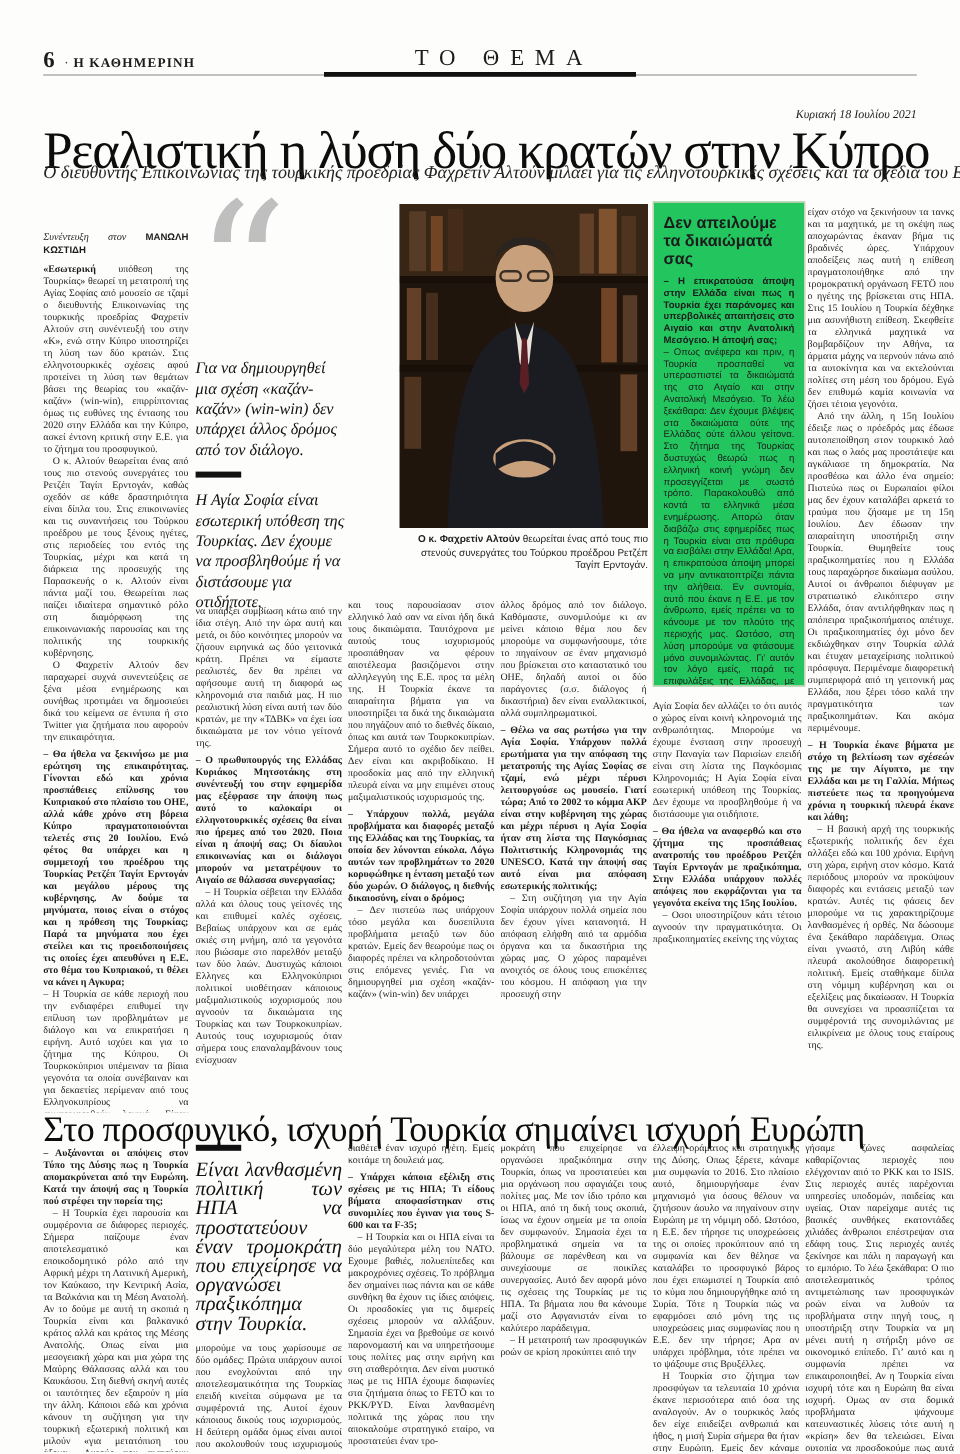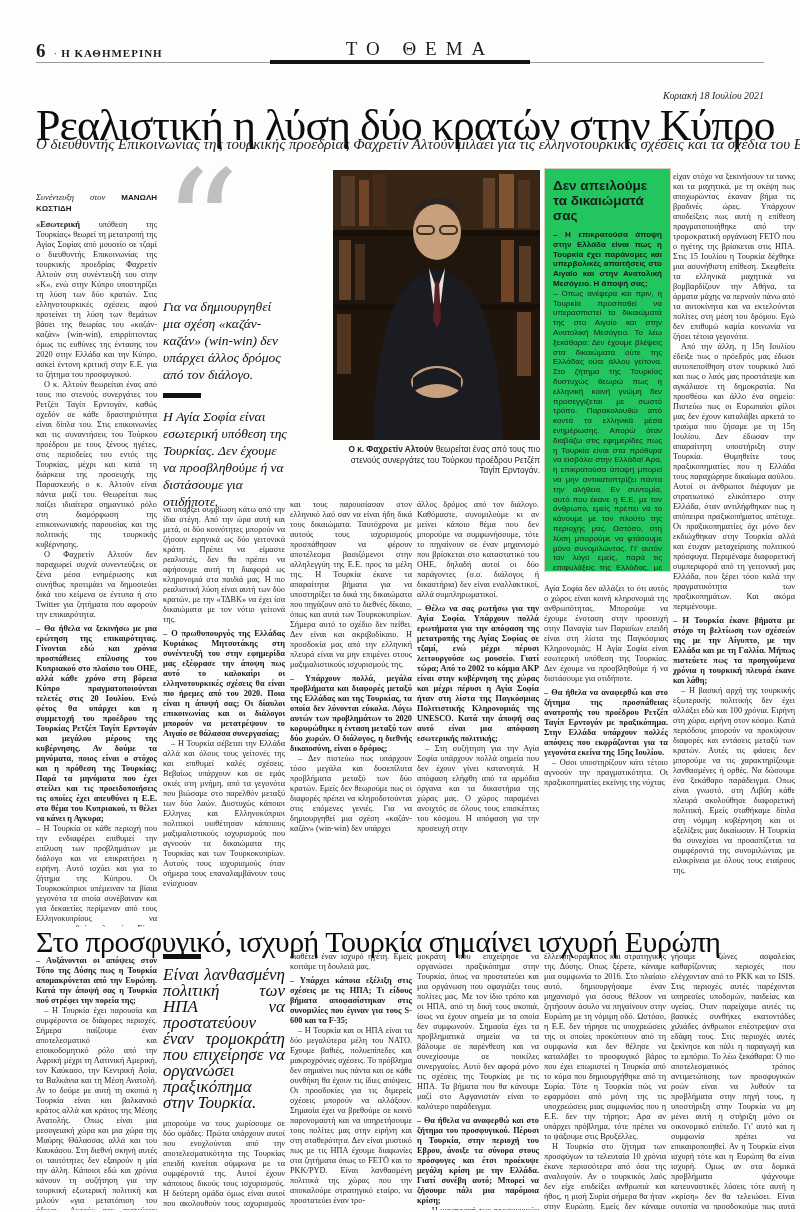--- a/index.html
+++ b/index.html
@@ -192,21 +192,20 @@
     <div>
         <p class="para noindent">διαθέτει έναν ισχυρό ηγέτη. Εμείς κοιτάμε τη δουλειά μας.</p>
         <p class="para q">– Υπάρχει κάποια εξέλιξη στις σχέσεις με τις ΗΠΑ; Τι είδους βήματα αποφασίστηκαν στις συνομιλίες που έγιναν για τους S-600 και τα F-35;</p>
         <p class="para">– Η Τουρκία και οι ΗΠΑ είναι τα δύο μεγαλύτερα μέλη του ΝΑΤΟ. Εχουμε βαθιές, πολυεπίπεδες και μακροχρόνιες σχέσεις. Το πρόβλημα δεν σημαίνει πως πάντα και σε κάθε συνθήκη θα έχουν τις ίδιες απόψεις. Οι προσδοκίες για τις διμερείς σχέσεις μπορούν να αλλάξουν. Σημασία έχει να βρεθούμε σε κοινό παρονομαστή και να υπηρετήσουμε τους πολίτες μας στην ειρήνη και στη σταθερότητα. Δεν είναι μυστικό πως με τις ΗΠΑ έχουμε διαφωνίες στα ζητήματα όπως το FETÖ και το PKK/PYD. Είναι λανθασμένη πολιτικά της χώρας που την αποκαλούμε στρατηγικό εταίρο, να προστατεύει έναν τρο-</p>
       </div>
   </div>
 
   <div class="col" style="left:417px;top:952px;width:122px;height:258px;">
     <div>
         <p class="para noindent">μοκράτη που επιχείρησε να οργανώσει πραξικόπημα στην Τουρκία, όπως να προστατεύει και μια οργάνωση που σφαγιάζει τους πολίτες μας. Με τον ίδιο τρόπο και οι ΗΠΑ, από τη δική τους σκοπιά, ίσως να έχουν σημεία με τα οποία δεν συμφωνούν. Σημασία έχει τα προβληματικά σημεία να τα βάλουμε σε παρένθεση και να συνεχίσουμε σε ποικίλες συνεργασίες. Αυτό δεν αφορά μόνο τις σχέσεις της Τουρκίας με τις ΗΠΑ. Τα βήματα που θα κάνουμε μαζί στο Αφγανιστάν είναι το καλύτερο παράδειγμα.</p>
-        <p class="para q">– Θα ήθελα να αναφερθώ και στο ζήτημα του προσφυγικού. Πέρυσι η Τουρκία, στην περιοχή του Εβρου, άνοιξε τα σύνορα στους πρόσφυγες και έτσι προέκυψε μεγάλη κρίση με την Ελλάδα. Γιατί συνέβη αυτό; Μπορεί να ζήσουμε πάλι μια παρόμοια κρίση;</p>
         <p class="para">– Η μετατροπή των προσφυγικών ροών σε κρίση προκύπτει από την</p>
       </div>
   </div>
 
   <div class="col" style="left:544px;top:952px;width:122px;height:258px;">
     <div>
         <p class="para noindent">έλλειψη οράματος και στρατηγικής της Δύσης. Οπως ξέρετε, κάναμε μια συμφωνία το 2016. Στο πλαίσιο αυτό, δημιουργήσαμε έναν μηχανισμό για όσους θέλουν να ζητήσουν άσυλο να πηγαίνουν στην Ευρώπη με τη νόμιμη οδό. Ωστόσο, η Ε.Ε. δεν τήρησε τις υποχρεώσεις της οι οποίες προκύπτουν από τη συμφωνία και δεν θέλησε να καταλάβει το προσφυγικό βάρος που έχει επωμιστεί η Τουρκία από το κύμα που δημιουργήθηκε από τη Συρία. Τότε η Τουρκία πώς να εφαρμόσει από μόνη της τις υποχρεώσεις μιας συμφωνίας που η Ε.Ε. δεν την τήρησε; Αρα αν υπάρχει πρόβλημα, τότε πρέπει να το ψάξουμε στις Βρυξέλλες.</p>
         <p class="para">Η Τουρκία στο ζήτημα των προσφύγων τα τελευταία 10 χρόνια έκανε περισσότερα από όσα της αναλογούν. Αν ο τουρκικός λαός δεν είχε επιδείξει ανθρωπιά και ήθος, η μισή Συρία σήμερα θα ήταν στην Ευρώπη. Εμείς δεν κάναμε μόνο μια απλή φιλοξενία. Δημιουρ-</p>
       </div>
   </div>

